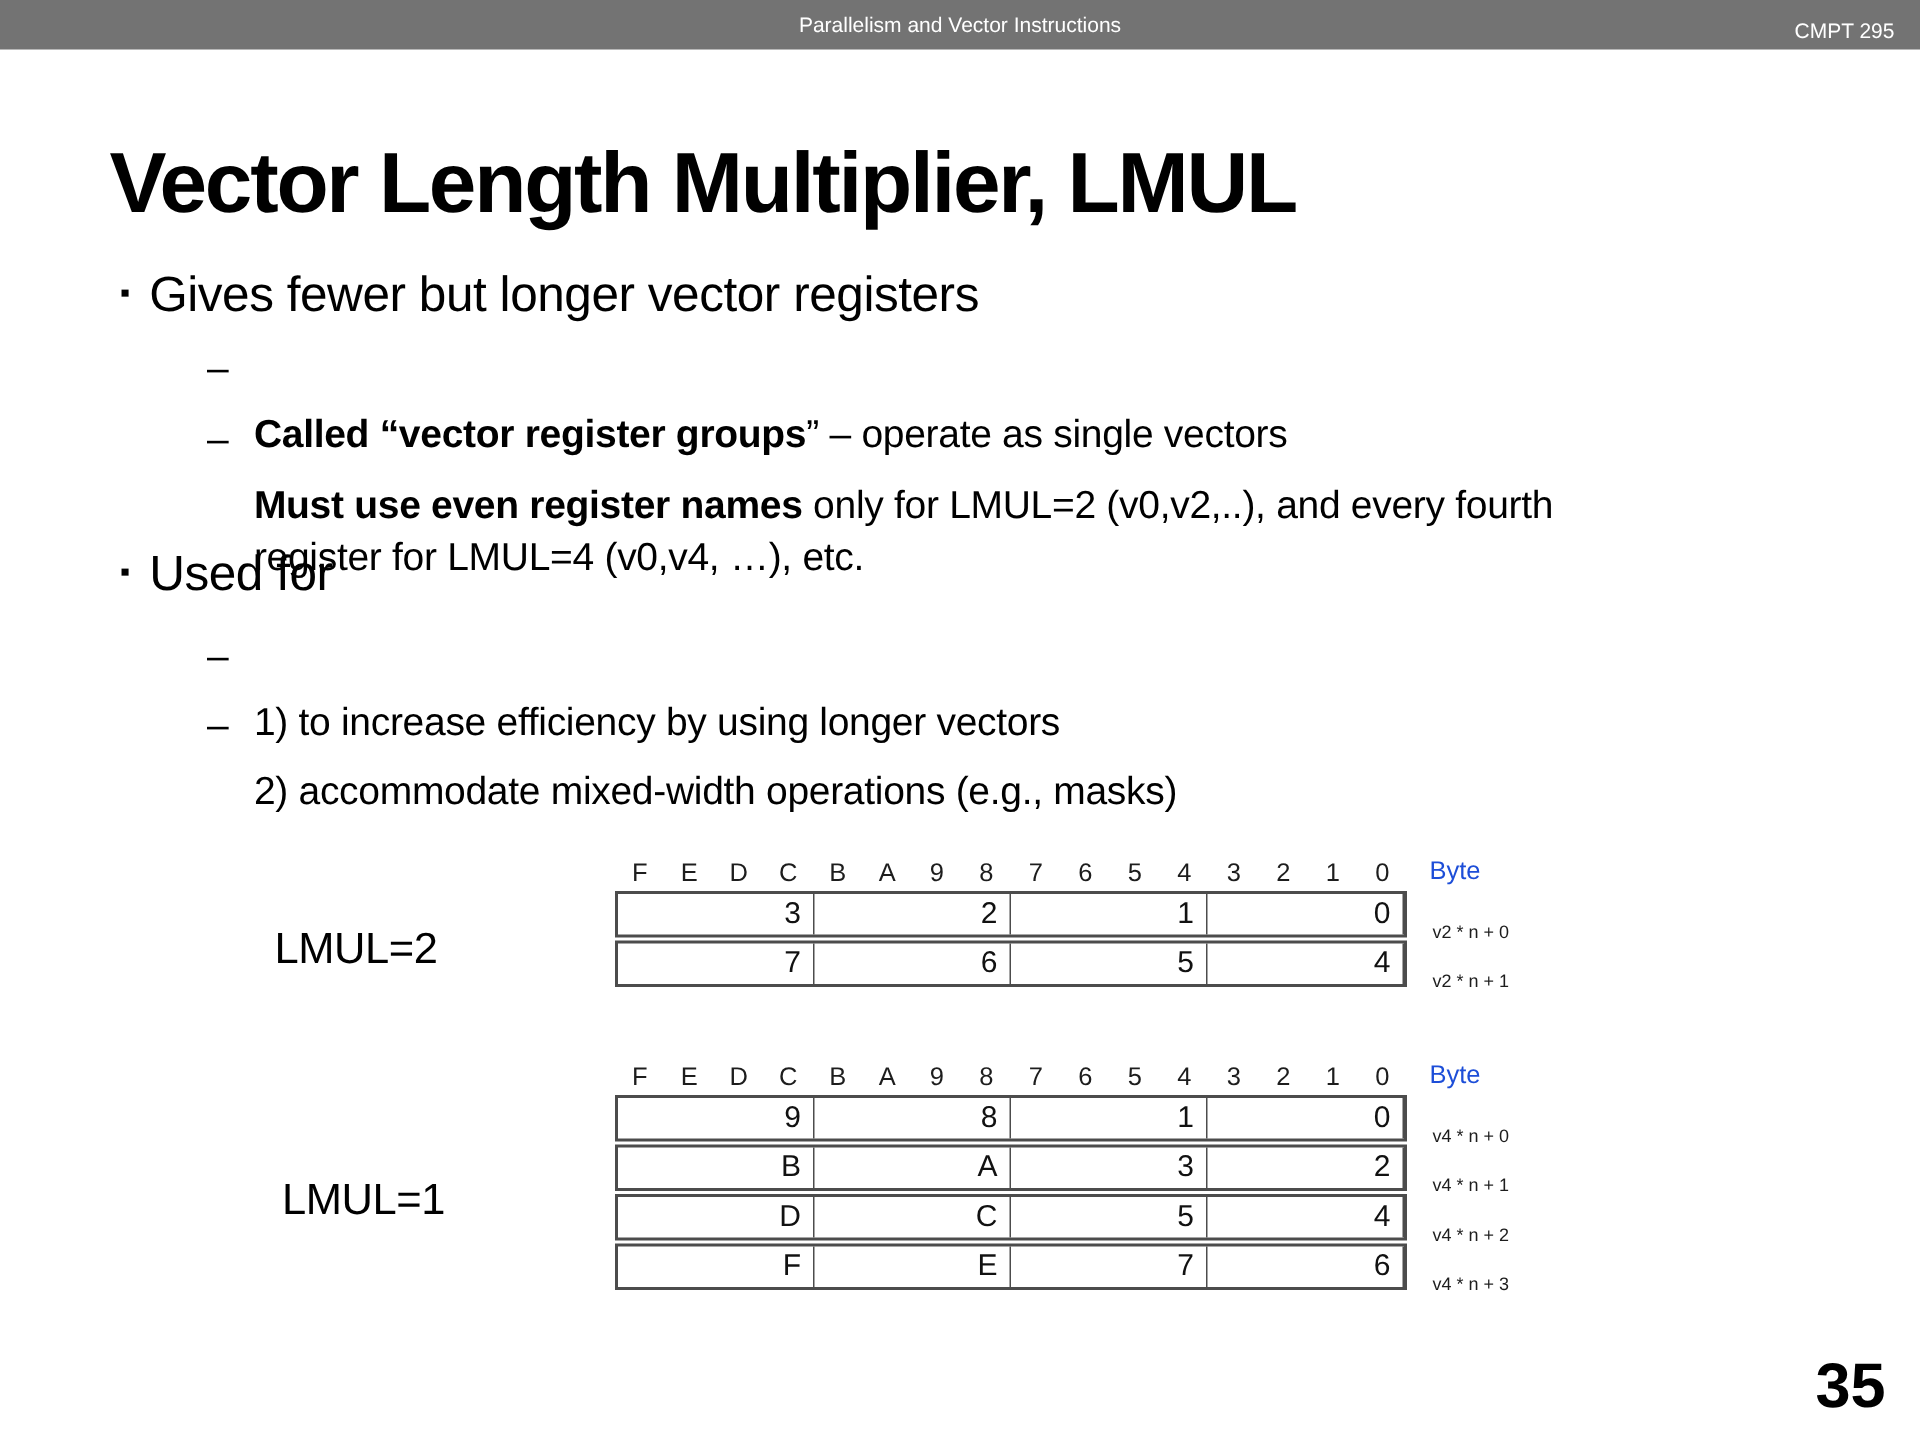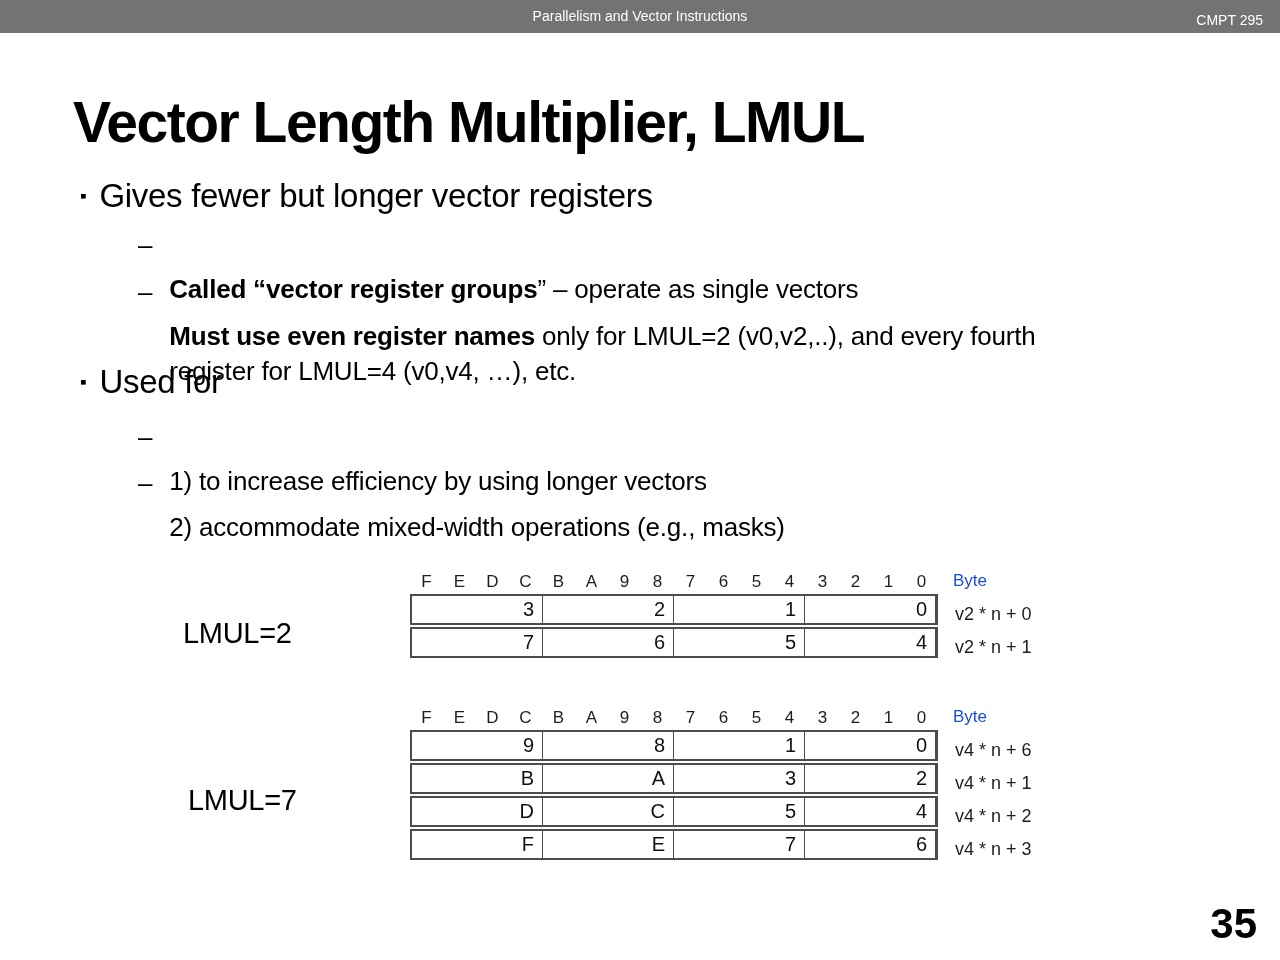--- a/index.html
+++ b/index.html
@@ -85,22 +85,22 @@
   .trow .cell {
     flex: 1 1 0;
     border-right: 1px solid #4c4c4c;
     font-size: 20px; color: #111;
     text-align: right;
     padding-right: 8px;
     line-height: 26px;
   }
   .trow .cell:last-child { border-right: none; }
   .row-label {
-    position: absolute; left: 543px; top: 8px;
-    font-size: 18px; color: #1d1d1d; white-space: nowrap;
+    position: absolute; left: 543px; top: 18px;
+    font-size: 12px; color: #1d1d1d; white-space: nowrap;
   }
   .dlabel {
     position: absolute;
     font-size: 29px; letter-spacing: -0.3px;
   }
 
   .page-number {
     position: absolute; right: 23px; bottom: 12px;
     font-size: 42px; font-weight: bold;
   }
@@ -176,21 +176,21 @@
   </div>
   <div class="trow">
     <div class="cell">7</div>
     <div class="cell">6</div>
     <div class="cell">5</div>
     <div class="cell">4</div>
     <div class="row-label">v2 * n + 1</div>
   </div>
 </div>
 
-<div class="dlabel" style="left:188px; top:784px;">LMUL=7</div>
+<div class="dlabel" style="left:188px; top:784px;">LMUL=1</div>
 
 <div class="diagram" style="left:410px; top:707px;">
   <div class="byte-header">
     <span>F</span>
     <span>E</span>
     <span>D</span>
     <span>C</span>
     <span>B</span>
     <span>A</span>
     <span>9</span>
@@ -203,21 +203,21 @@
     <span>2</span>
     <span>1</span>
     <span>0</span>
     <span class="byte-label">Byte</span>
   </div>
   <div class="trow" style="margin-top:0;">
     <div class="cell">9</div>
     <div class="cell">8</div>
     <div class="cell">1</div>
     <div class="cell">0</div>
-    <div class="row-label">v4 * n + 6</div>
+    <div class="row-label">v4 * n + 0</div>
   </div>
   <div class="trow">
     <div class="cell">B</div>
     <div class="cell">A</div>
     <div class="cell">3</div>
     <div class="cell">2</div>
     <div class="row-label">v4 * n + 1</div>
   </div>
   <div class="trow">
     <div class="cell">D</div>

